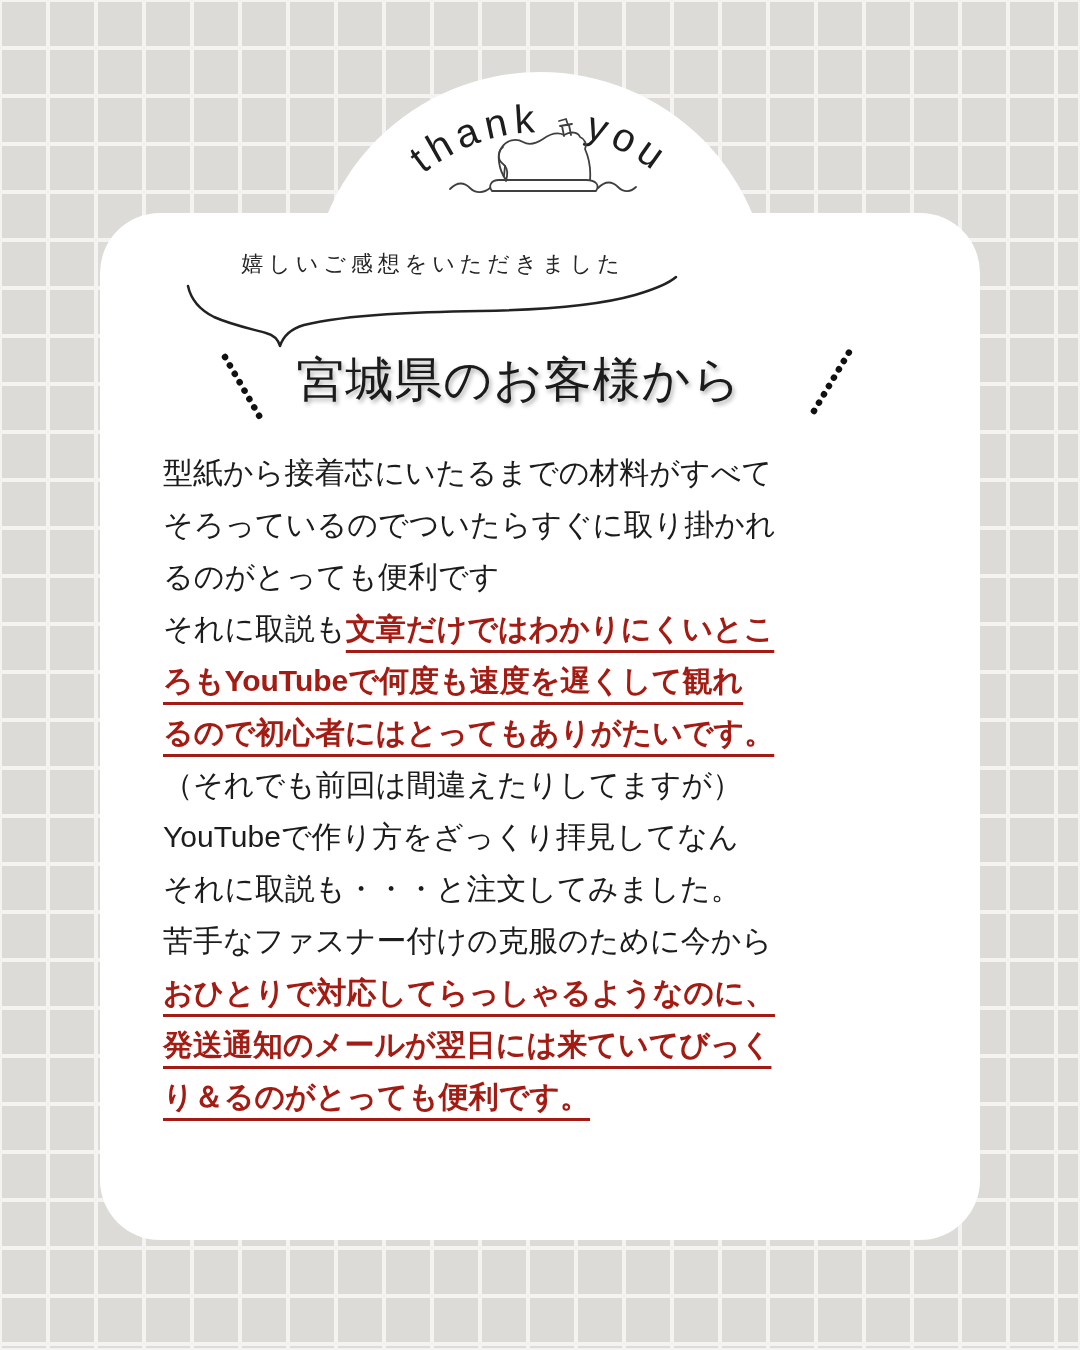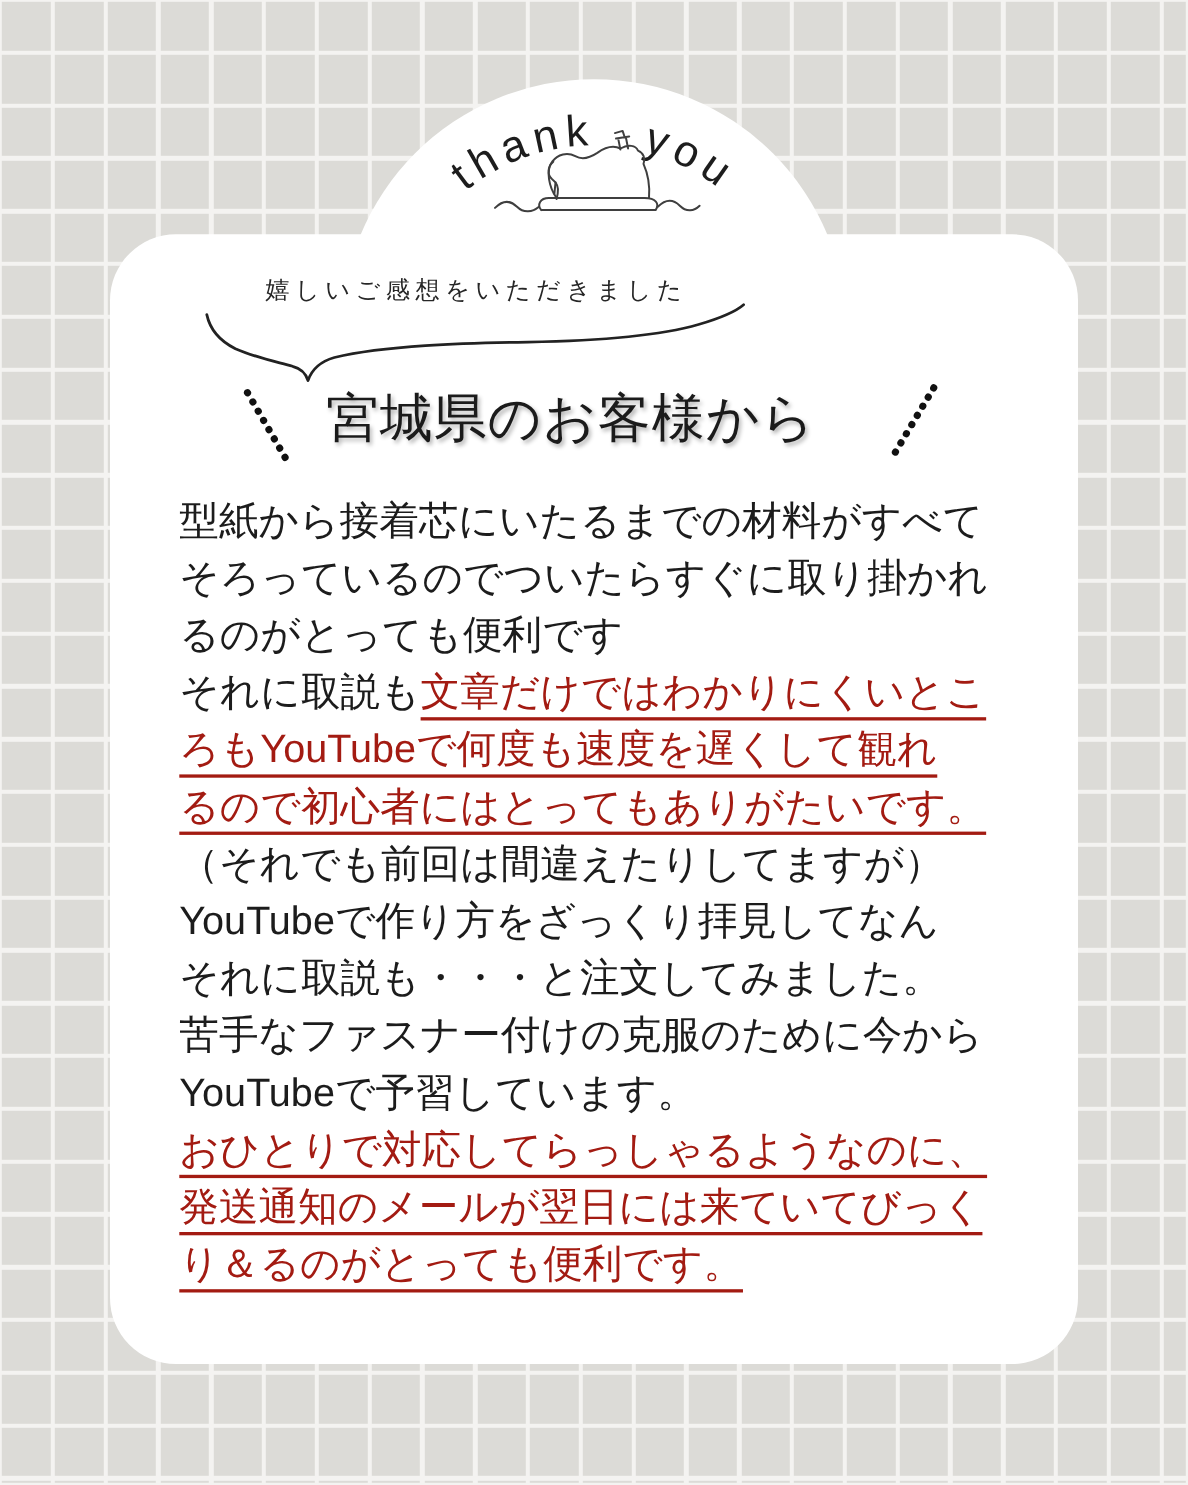--- a/index.html
+++ b/index.html
@@ -50,29 +50,30 @@
   .page-title{
     position:absolute;left:100px;top:348px;width:838px;
     text-align:center;font-size:48px;font-weight:400;letter-spacing:1px;
     color:#1b1b1b;text-shadow:2px 3px 4px rgba(0,0,0,0.30);
     white-space:nowrap;
   }
   .testimonial{
     position:absolute;left:163px;top:447px;width:780px;
   }
   .testimonial p{
-    font-size:36px;line-height:52px;color:var(--text);
+    font-size:30px;line-height:52px;color:var(--text);
     white-space:nowrap;font-weight:400;
   }
   .testimonial .red{
     color:var(--accent-red);
     text-decoration:underline;
     text-decoration-thickness:3px;
     text-underline-offset:11px;
     text-decoration-color:var(--accent-red);
+    font-weight:bold;
   }
 </style>
 </head>
 <body>
 
 <div class="dome"></div>
 <div class="card"></div>
 
 <svg class="header-svg" viewBox="300 60 480 170">
   <defs>
@@ -111,17 +112,16 @@
   <p><span>型紙から接着芯にいたるまでの材料がすべて</span></p>
   <p><span>そろっているのでついたらすぐに取り掛かれ</span></p>
   <p><span>るのがとっても便利です</span></p>
   <p><span>それに取説も</span><span class="red">文章だけではわかりにくいとこ</span></p>
   <p><span class="red">ろもYouTubeで何度も速度を遅くして観れ</span></p>
   <p><span class="red">るので初心者にはとってもありがたいです。</span></p>
   <p><span>（それでも前回は間違えたりしてますが）</span></p>
   <p><span>YouTubeで作り方をざっくり拝見してなん</span></p>
   <p><span>それに取説も・・・と注文してみました。</span></p>
   <p><span>苦手なファスナー付けの克服のために今から</span></p>
-  <p><span>YouTubeで予習しています。</span></p>
   <p><span class="red">おひとりで対応してらっしゃるようなのに、</span></p>
   <p><span class="red">発送通知のメールが翌日には来ていてびっく</span></p>
   <p><span class="red">り＆るのがとっても便利です。</span></p>
 </div>
 
 </body></html>

